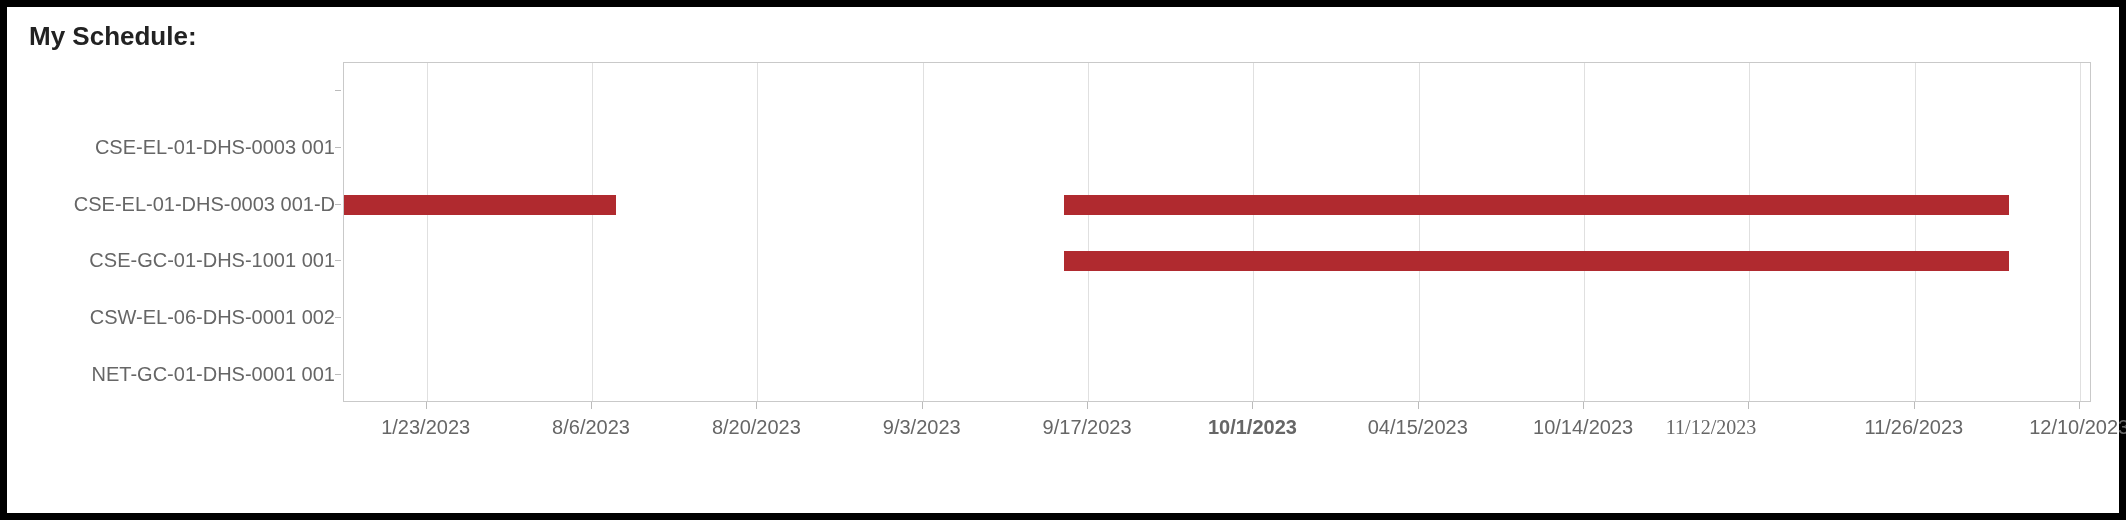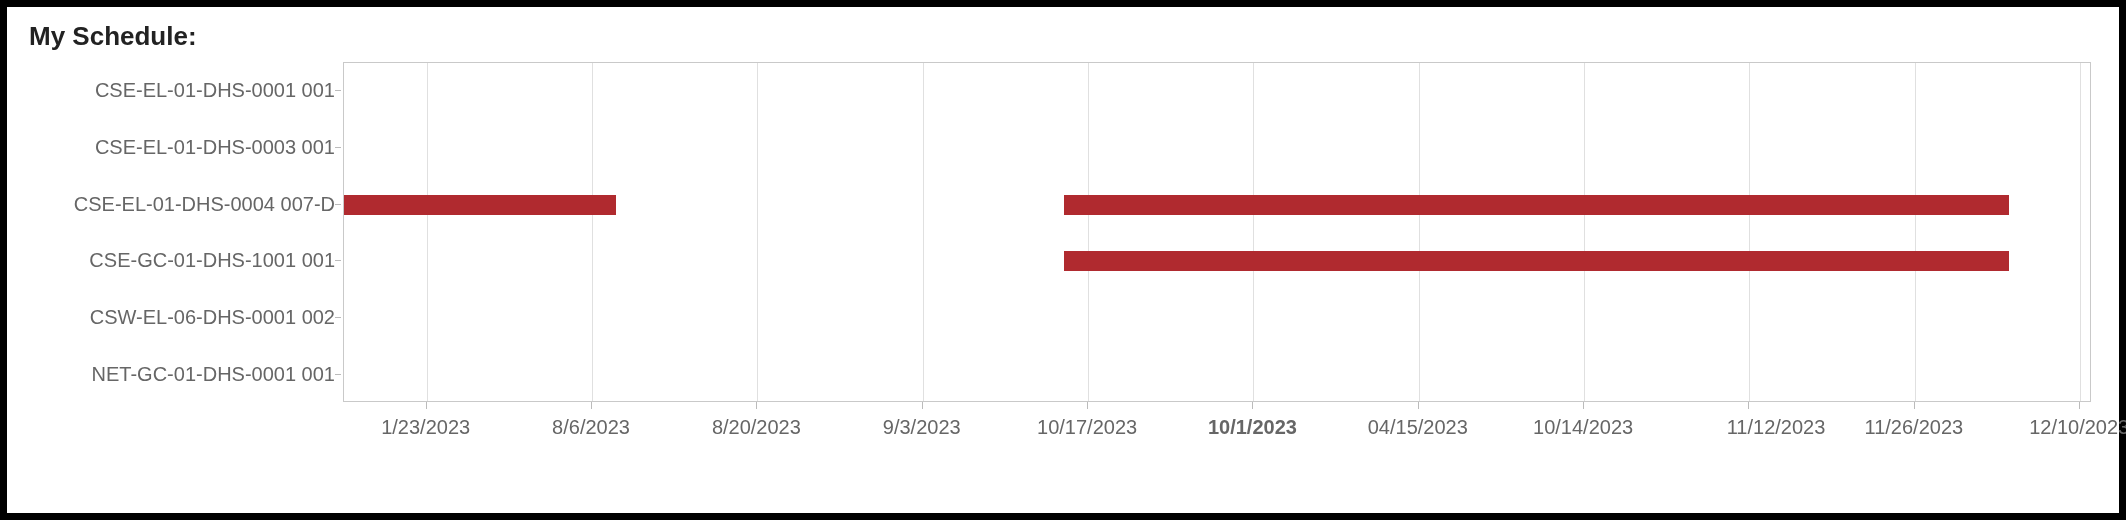--- a/index.html
+++ b/index.html
@@ -97,25 +97,24 @@
   }
 </style>
 </head>
 <body>
 
 <div class="outer">
   <div class="title">My Schedule:</div>
 
   <div class="chart-wrap">
     <div class="ylabels" id="ylabels">
-        <div class="ylabel" style="top: 28.3333px;">CSE-EL-01-DHS-0001 001</div>
         <div class="tick-y" style="top: 28.3333px;"></div>
         <div class="ylabel" style="top: 85px;">CSE-EL-01-DHS-0003 001</div>
         <div class="tick-y" style="top: 85px;"></div>
-        <div class="ylabel" style="top: 141.667px;">CSE-EL-01-DHS-0004 007-D</div>
+        <div class="ylabel" style="top: 141.667px;">CSE-EL-01-DHS-0003 001-D</div>
         <div class="tick-y" style="top: 141.667px;"></div>
         <div class="ylabel" style="top: 198.333px;">CSE-GC-01-DHS-1001 001</div>
         <div class="tick-y" style="top: 198.333px;"></div>
         <div class="ylabel" style="top: 255px;">CSW-EL-06-DHS-0001 002</div>
         <div class="tick-y" style="top: 255px;"></div>
         <div class="ylabel" style="top: 311.667px;">NET-GC-01-DHS-0001 001</div>
         <div class="tick-y" style="top: 311.667px;"></div>
       </div>
     <div class="plot" id="plot">
         <div class="vgrid" style="left: 82.6757px;"></div>
@@ -136,28 +135,28 @@
     <div class="xaxis" id="xaxis">
         <div class="xtick" style="left: 82.6757px;"></div>
         <div class="xlabel" style="left: 82.6757px;">1/23/2023</div>
         <div class="xtick" style="left: 248.027px;"></div>
         <div class="xlabel" style="left: 248.027px;">8/6/2023</div>
         <div class="xtick" style="left: 413.378px;"></div>
         <div class="xlabel" style="left: 413.378px;">8/20/2023</div>
         <div class="xtick" style="left: 578.73px;"></div>
         <div class="xlabel" style="left: 578.73px;">9/3/2023</div>
         <div class="xtick" style="left: 744.081px;"></div>
-        <div class="xlabel" style="left: 744.081px;">10/17/2023</div>
+        <div class="xlabel" style="left: 744.081px;">9/17/2023</div>
         <div class="xtick" style="left: 909.432px;"></div>
         <div class="xlabel" style="left: 909.432px; font-weight: bold;">10/1/2023</div>
         <div class="xtick" style="left: 1074.78px;"></div>
         <div class="xlabel" style="left: 1074.78px;">04/15/2023</div>
         <div class="xtick" style="left: 1240.14px;"></div>
         <div class="xlabel" style="left: 1240.14px;">10/14/2023</div>
         <div class="xtick" style="left: 1405.49px;"></div>
-        <div class="xlabel" style="left: 1433px;">11/12/2023</div>
+        <div class="xlabel" style="left: 1368px; font-family: Liberation Serif, serif;">11/12/2023</div>
         <div class="xtick" style="left: 1570.84px;"></div>
         <div class="xlabel" style="left: 1570.84px;">11/26/2023</div>
         <div class="xtick" style="left: 1736.19px;"></div>
         <div class="xlabel" style="left: 1736.19px;">12/10/2023</div>
       </div>
   </div>
 </div>
 
 </body></html>

